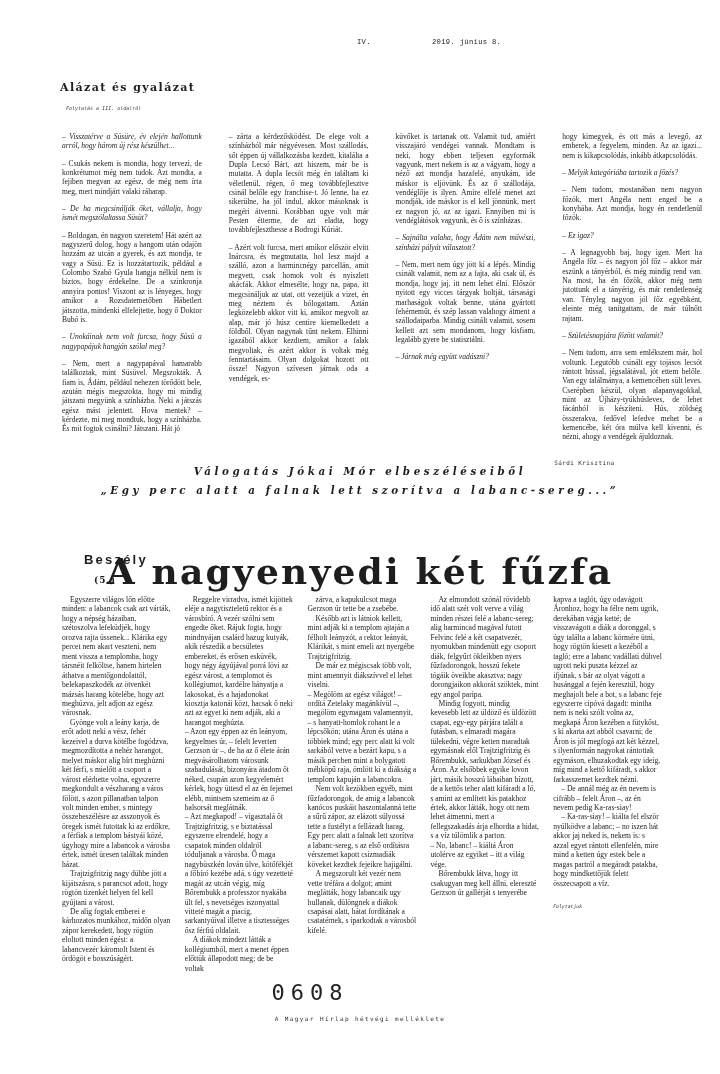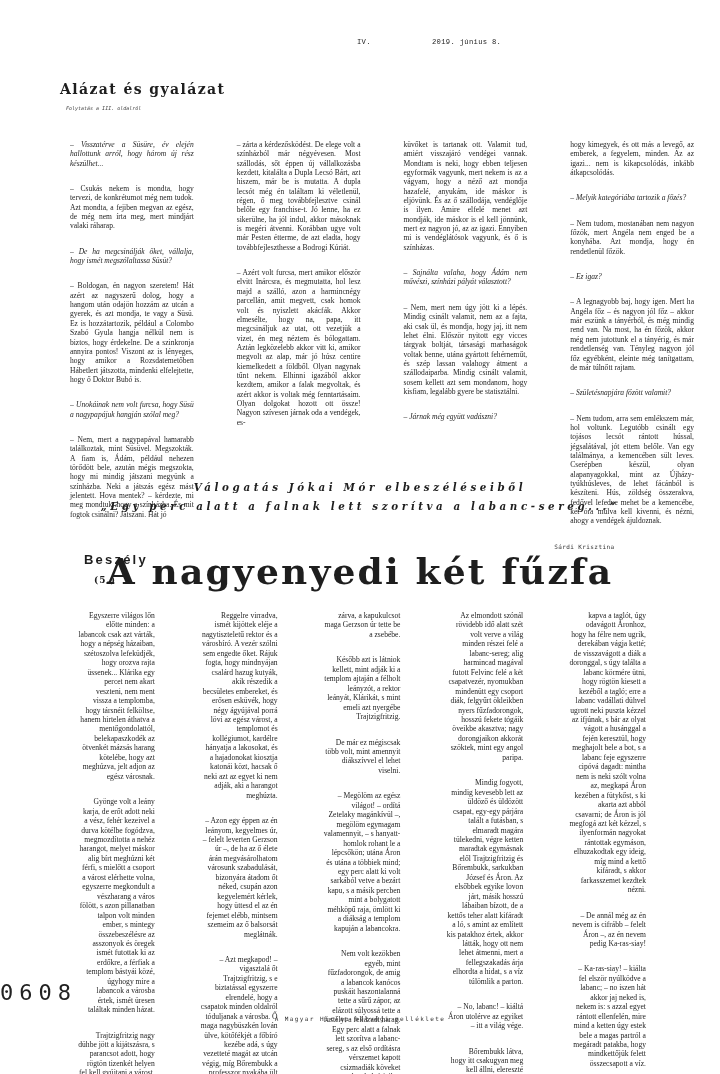--- a/index.html
+++ b/index.html
@@ -2,43 +2,43 @@
 <html><head>
 <meta charset="utf-8">
 <style>
   html, body { margin: 0; padding: 0; background: #ffffff; }
   body { width: 720px; height: 1074px; position: relative; overflow: hidden; color: #1e1e1e; }
   .mono { font-family: "DejaVu Sans Mono", "Liberation Mono", monospace; }
 
   .folio { position: absolute; top: 38px; left: 357px; font-size: 7.2px; letter-spacing: 0.3px; font-family: Liberation Mono, monospace; }
   .folio .date { position: absolute; left: 75px; white-space: nowrap; }
 
-  .art1-title { position: absolute; top: 81px; left: 60px; font-family: "DejaVu Serif", serif; font-weight: bold; font-size: 14px; letter-spacing: 1.4px; }
+  .art1-title { position: absolute; top: 81px; left: 60px; font-family: "DejaVu Serif", serif; font-weight: bold; font-size: 11px; letter-spacing: 1.4px; }
   .art1-cont { position: absolute; top: 105px; left: 66px; font-size: 5px; font-style: italic; color: #444; font-family: "DejaVu Sans Mono", monospace; }
 
   .cols1 { position: absolute; top: 124px; left: 54px; width: 656px; display: flex; gap: 11px; }
   .col1 { width: 156px; font-family: "Liberation Serif", serif; font-size: 7.55px; line-height: 9.35px; text-align: justify; hyphens: manual; }
-  .col1 p { margin: 16px; text-indent: 0; }
+  .col1 p { margin: 8px; text-indent: 0; }
   .col1 .q { font-style: italic; }
   .byline1 { font-family: "DejaVu Sans Mono", monospace; font-size: 6px; margin-top: 16px; letter-spacing: 0.4px; color: #333; }
 
-  .kicker { position: absolute; top: 462px; left: 0; width: 720px; text-align: center; font-family: "DejaVu Serif", serif; font-style: italic; font-weight: bold; font-size: 10.3px; letter-spacing: 3.6px; line-height: 19px; margin-top: 16px; }
+  .kicker { position: absolute; top: 462px; left: 0; width: 720px; text-align: center; font-family: "DejaVu Serif", serif; font-style: italic; font-weight: bold; font-size: 10.3px; letter-spacing: 3.6px; line-height: 19px; }
 
   .big-title { position: absolute; top: 502px; left: 0; width: 720px; text-align: center; font-family: "DejaVu Serif", serif; font-weight: bold; font-size: 36px; letter-spacing: 2.2px; margin-top: 48px; }
 
   .genre { position: absolute; top: 552px; left: 84px; font-family: Liberation Sans, sans-serif; font-weight: bold; font-size: 13px; letter-spacing: 2.2px; }
   .part { position: absolute; top: 575px; left: 94px; font-family: "DejaVu Serif", serif; font-weight: bold; font-size: 9px; letter-spacing: 1px; }
 
   .cols2 { position: absolute; top: 595px; left: 62px; width: 600px; display: flex; gap: 14px; }
   .col2 { width: 142px; font-family: "Liberation Serif", serif; font-size: 7.6px; line-height: 9.45px; }
-  .col2 p { margin: 16px; text-indent: 8px; text-align: right; }
+  .col2 p { margin: 0; text-indent: 8px; }
   .col2 p.dlg { text-indent: 0; }
   .sign2 { font-family: "DejaVu Sans Mono", monospace; font-size: 4.8px; font-style: italic; margin-top: 14px; color: #333; }
 
-  .issue-no { position: absolute; top: 980px; left: 0; width: 620px; text-align: left; font-family: "DejaVu Sans Mono", monospace; font-size: 22px; letter-spacing: 6px; font-weight: 200; color: #222; }
+  .issue-no { position: absolute; top: 980px; left: 0; width: 620px; text-align: center; font-family: "DejaVu Sans Mono", monospace; font-size: 22px; letter-spacing: 6px; font-weight: 200; color: #222; }
   .supplement { position: absolute; top: 1015px; left: 0; width: 720px; text-align: center; font-family: "DejaVu Sans Mono", monospace; font-size: 6px; letter-spacing: 1.4px; color: #333; }
 </style>
 </head>
 <body>
 
 <div class="folio mono">
   <span>IV.</span>
   <span class="date">2019. június 8.</span>
 </div>
 
@@ -86,20 +86,21 @@
 <div class="big-title">A nagyenyedi két fűzfa</div>
 
 <div class="genre">Beszély</div>
 <div class="part">(5.)</div>
 
 <div class="cols2">
   <div class="col2">
       <p>Egyszerre világos lőn előtte minden: a labancok csak azt várták, hogy a népség házaiban, szétoszolva lefeküdjék, hogy orozva rajta üssenek... Klárika egy percet nem akart veszteni, nem ment vissza a templomba, hogy társnéit felköltse, hanem hirtelen áthatva a mentőgondolattól, belekapaszkodék az ötvenkét mázsás harang kötelébe, hogy azt meghúzva, jelt adjon az egész városnak.</p>
       <p>Gyönge volt a leány karja, de erőt adott neki a vész, fehér kezeivel a durva kötélbe fogódzva, megmozdította a nehéz harangot, melyet máskor alig bírt meghúzni két férfi, s mielőtt a csoport a várost elérhette volna, egyszerre megkondult a vészharang a város fölött, s azon pillanatban talpon volt minden ember, s mintegy összebeszélésre az asszonyok és öregek ismét futottak ki az erdőkre, a férfiak a templom bástyái közé, úgyhogy mire a labancok a városba értek, ismét üresen találtak minden házat.</p>
       <p>Trajtzigfritzig nagy dühbe jött a kijátszásra, s parancsot adott, hogy rögtön tizenkét helyen fel kell gyújtani a várost.</p>
+      <p>De alig fogtak emberei e kárhozatos munkához, midőn olyan zápor kerekedett, hogy rögtön eloltott minden égést: a labancvezér káromolt Istent és ördögöt e bosszúságért.</p>
     </div>
   <div class="col2">
       <p>Reggelre virradva, ismét kijöttek eléje a nagytiszteletű rektor és a városbíró. A vezér szólni sem engedte őket. Rájuk fogta, hogy mindnyájan csalárd hazug kutyák, akik részedik a becsületes embereket, és erősen esküvék, hogy négy ágyújával porrá lövi az egész várost, a templomot és kollégiumot, kardélre hányatja a lakosokat, és a hajadonokat kiosztja katonái közt, hacsak ő neki azt az egyet ki nem adják, aki a harangot meghúzta.</p>
       <p class="dlg">– Azon egy éppen az én leányom, kegyelmes úr, – felelt leverten Gerzson úr –, de ha az ő élete árán megvásárolhatom városunk szabadulását, bizonyára átadom őt néked, csupán azon kegyelemért kérlek, hogy üttesd el az én fejemet elébb, mintsem szemeim az ő balsorsát meglátnák.</p>
       <p class="dlg">– Azt megkapod! – vigasztalá őt Trajtzigfritzig, s e biztatással egyszerre elrendelé, hogy a csapatok minden oldalról tóduljanak a városba. Ő maga nagybüszkén lován ülve, kötőfékjét a főbíró kezébe adá, s úgy vezetteté magát az utcán végig, míg Bőrembukk a professzor nyakába ült fel, s nevetséges iszonyattal vitteté magát a piacig, sarkantyúival illetve a tisztességes ősz férfiú oldalait.</p>
       <p>A diákok mindezt látták a kollégiumból, mert a menet éppen előttük állapodott meg; de be voltak</p>
     </div>
   <div class="col2">
       <p>zárva, a kapukulcsot maga Gerzson úr tette be a zsebébe.</p>
       <p>Később azt is látniok kellett, mint adják ki a templom ajtaján a félholt leányzót, a rektor leányát, Klárikát, s mint emeli azt nyergébe Trajtzigfritzig.</p>

